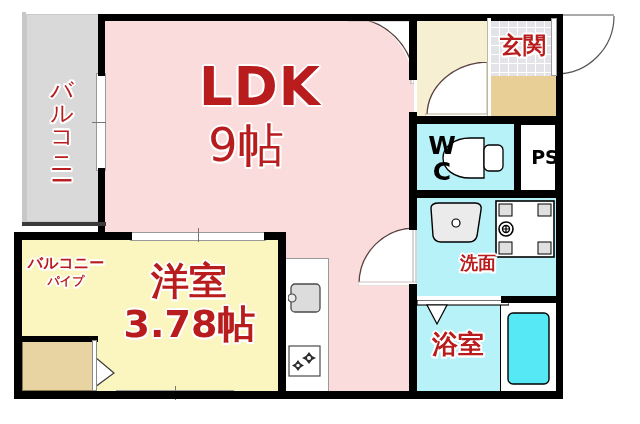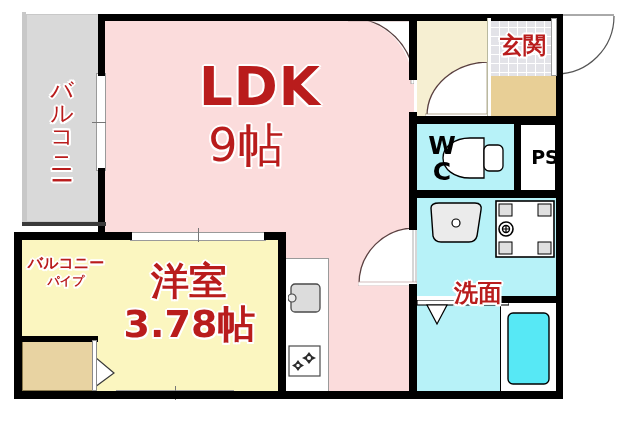--- a/index.html
+++ b/index.html
@@ -251,16 +251,17 @@
   <div class="lbl" style="left:26px;top:256px;width:80px;font-size:15px;font-weight:600;">バルコニー</div>
   <div class="lbl" style="left:26px;top:275px;width:80px;font-size:12px;font-weight:600;">パイプ</div>
 
   <div class="lbl" style="left:493px;top:34px;width:60px;font-size:23px;font-weight:700;">玄関</div>
 
   <div class="lbl-plain" style="left:427px;top:132px;width:30px;font-size:25px;font-weight:600;text-align:center;">W</div>
   <div class="lbl-plain" style="left:427px;top:158px;width:30px;font-size:25px;font-weight:600;text-align:center;">C</div>
 
   <div class="lbl-plain" style="left:521px;top:147px;width:48px;font-size:19px;font-weight:600;text-align:center;">PS</div>
 
-  <div class="lbl" style="left:440px;top:254px;width:76px;font-size:24px;font-weight:700;margin-top:27px;">洗面</div>
-
+  <div class="lbl" style="left:440px;top:254px;width:76px;font-size:18px;font-weight:700;">洗面</div>
+
+  <div class="lbl" style="left:420px;top:331px;width:76px;font-size:26px;font-weight:700;">浴室</div>
 
 </div>
 
 </body></html>

